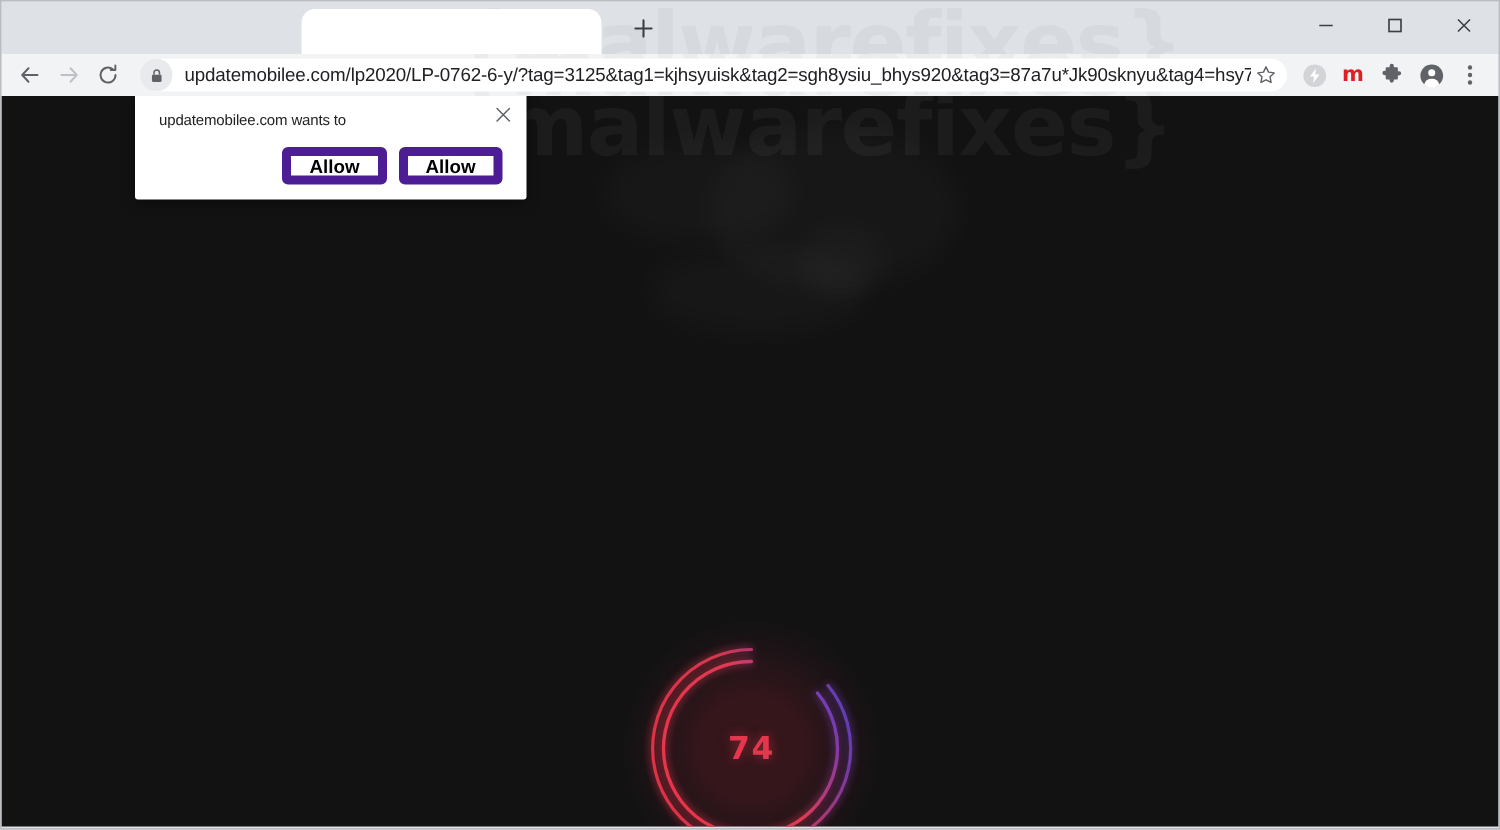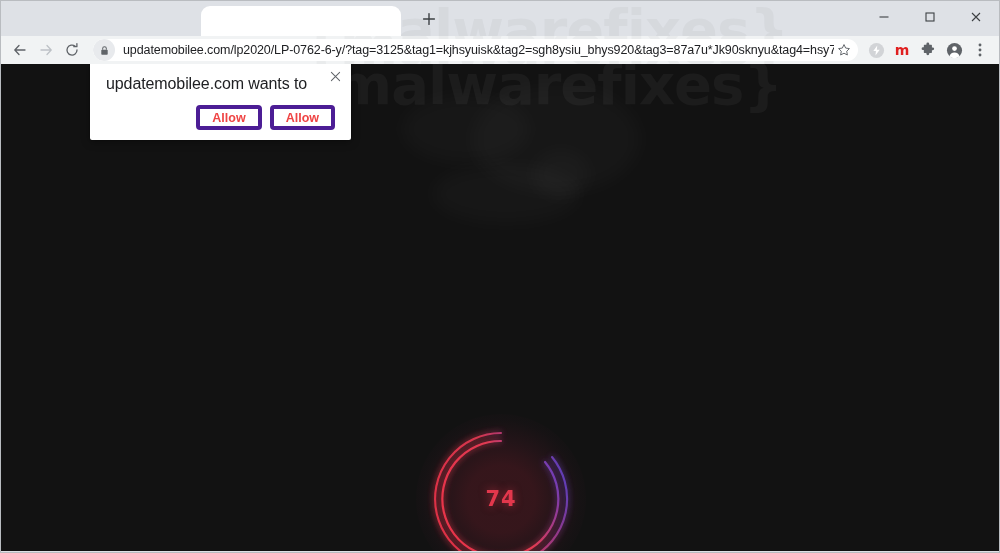--- a/index.html
+++ b/index.html
@@ -286,21 +286,21 @@
     top: 6px;
     right: 7px;
     width: 18px;
     height: 18px;
     display: flex;
     align-items: center;
     justify-content: center;
   }
   .notif-close svg { display: block; }
   .notif-title {
-    font-size: 16px;
+    font-size: 10px;
     color: #202124;
     margin-bottom: 12px;
     letter-spacing: -0.1px;
   }
   .notif-row {
     display: flex;
     align-items: center;
     margin-bottom: 18px;
   }
   .notif-bell {
@@ -319,24 +319,24 @@
     letter-spacing: -0.1px;
   }
   .notif-actions {
     display: flex;
     justify-content: flex-end;
     gap: 8px;
   }
   .notif-btn {
     min-width: 54px;
     height: 25px;
-    border: 4px solid #4c1d95;
+    border: 6px solid #4c1d95;
     border-radius: 4px;
     background: #ffffff;
-    color: #ef4444;
+    color: #000000;
     font-size: 12.5px;
     font-weight: bold;
     display: flex;
     align-items: center;
     justify-content: center;
     padding: 0 12px;
     box-sizing: border-box;
     font-family: "Liberation Sans", sans-serif;
     text-align: right;
   }

